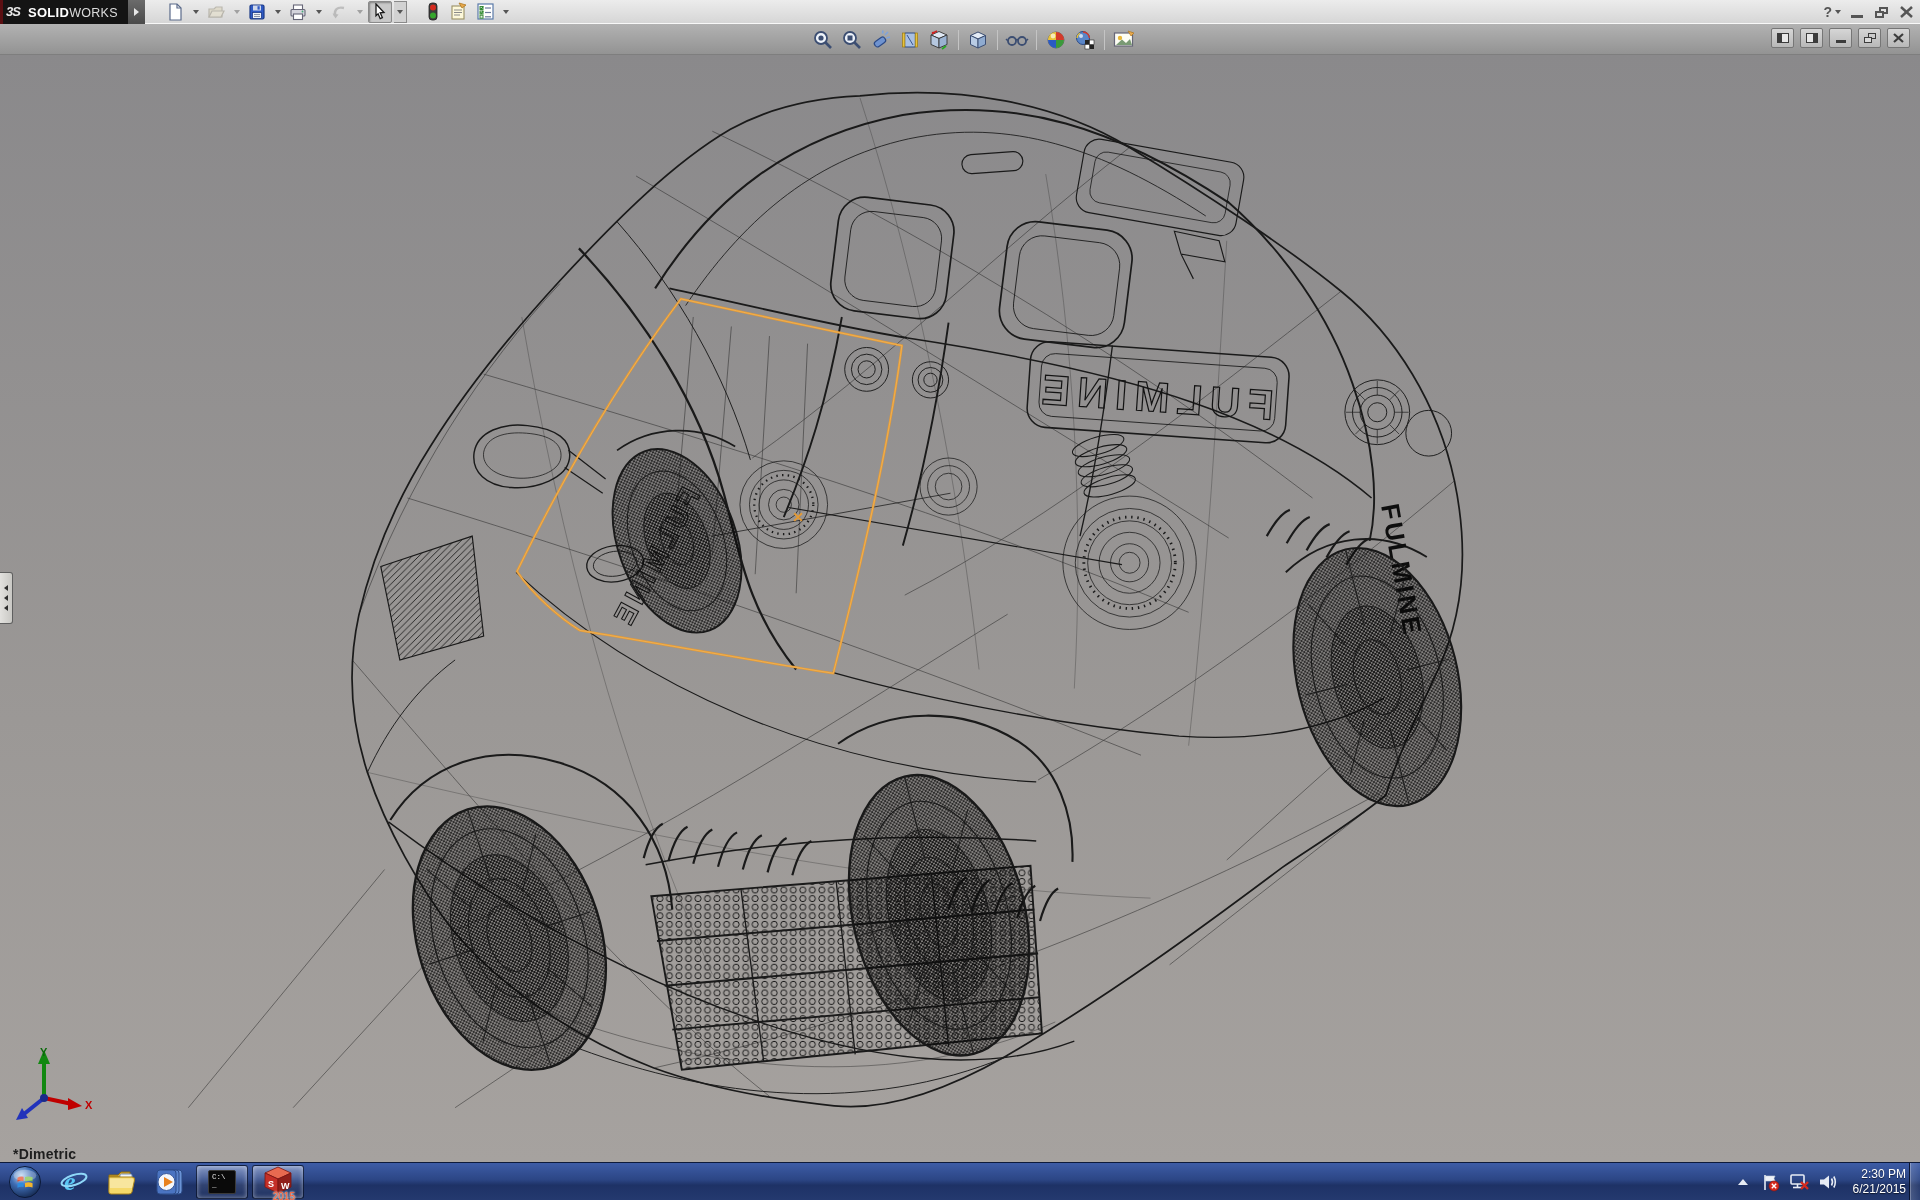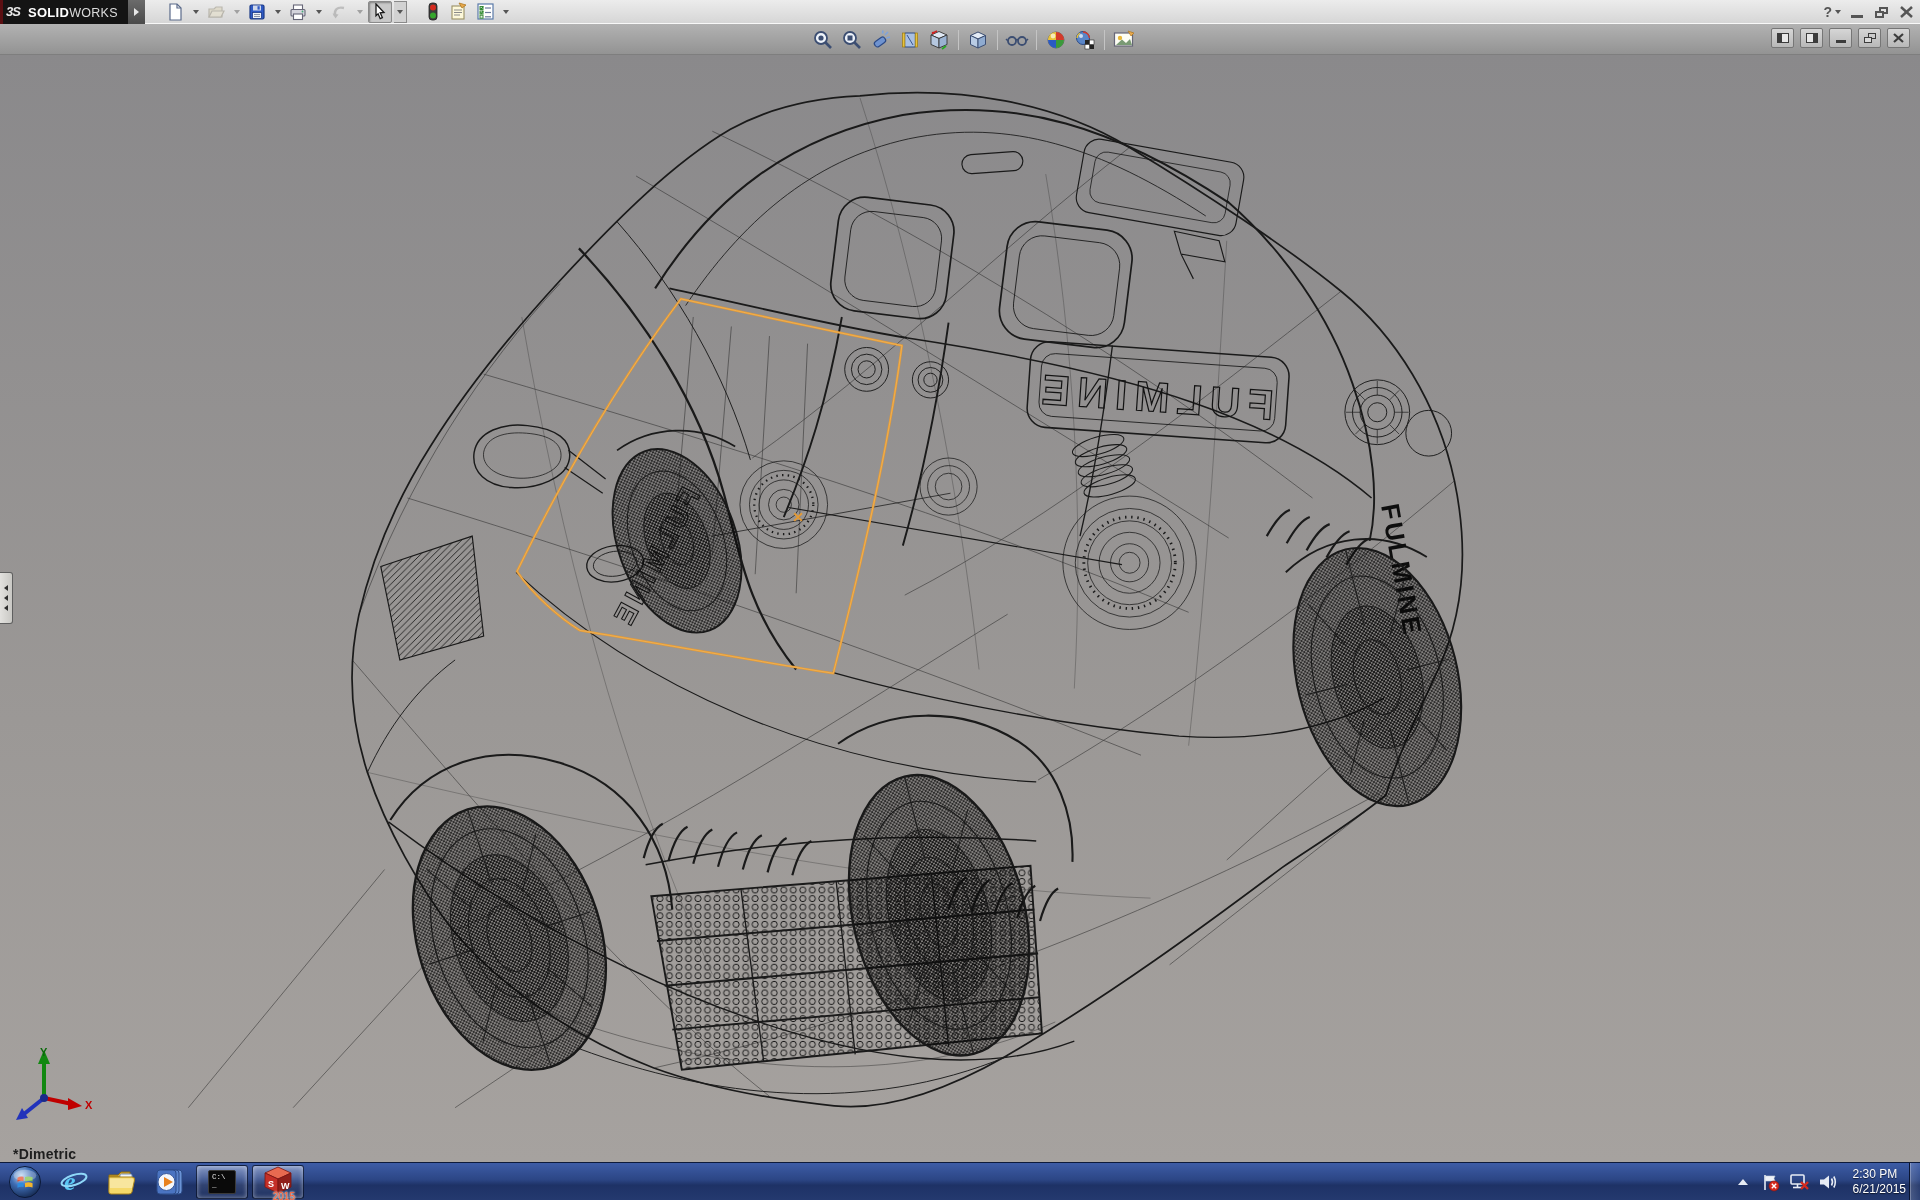--- a/index.html
+++ b/index.html
@@ -58,21 +58,21 @@
   .triad { position:absolute; left:6px; bottom:38px; }
 
   
   .taskbar { height:38px; flex:0 0 38px; background:linear-gradient(#3d5ca6 0%, #2c4685 45%, #1e3266 60%, #24396f 100%); border-top:1px solid #0d1a3a; display:flex; align-items:center; position:relative; }
   .start-orb { width:34px; height:34px; margin:0 10px 0 8px; cursor:pointer; }
   .task-btn { width:52px; height:34px; margin-right:4px; display:flex; align-items:center; justify-content:center; border-radius:3px; border:1px solid transparent; cursor:pointer; }
   .task-btn.plain { width:44px; }
   .task-btn.active { background:linear-gradient(rgba(255,255,255,.38), rgba(255,255,255,.12) 45%, rgba(0,0,0,.10)); border:1px solid rgba(10,20,45,.8); box-shadow:inset 0 0 5px rgba(255,255,255,.5); }
   .tray { position:absolute; right:14px; top:0; height:38px; display:flex; align-items:center; gap:9px; }
   .tray-up { width:0; height:0; border-left:5px solid transparent; border-right:5px solid transparent; border-bottom:6px solid #e6ebf4; cursor:pointer; margin-right:4px; }
-  .clock { color:#fff; font-size:12px; text-align:left; line-height:15px; cursor:pointer; text-shadow:0 1px 1px rgba(0,0,0,.6); margin-left:6px; }
+  .clock { color:#fff; font-size:12px; text-align:right; line-height:15px; cursor:pointer; text-shadow:0 1px 1px rgba(0,0,0,.6); margin-left:6px; }
   .show-desktop { position:absolute; right:0; top:0; width:11px; height:38px; background:linear-gradient(90deg, rgba(255,255,255,.18), rgba(255,255,255,.05)); border-left:1px solid #0a1430; box-shadow:inset 1px 0 0 rgba(255,255,255,.25); cursor:pointer; }
   .cmd-face { width:28px; height:24px; background:#0a0a0a; border:1px solid #3a3a3a; border-radius:2px; color:#e8e8e8; font-family:"Liberation Mono", monospace; font-size:7.5px; line-height:8px; padding:2px 0 0 3px; }
   .sw-year { position:absolute; right:-2px; bottom:-3px; color:#ff5a2a; font-size:10px; font-weight:400; text-shadow:0 0 2px #fff,0 0 2px #fff; }
   .sw-wrap { position:relative; }
 </style>
 </head>
 <body>
 
 <div class="titlebar">
   <div class="logo-accent"></div>

